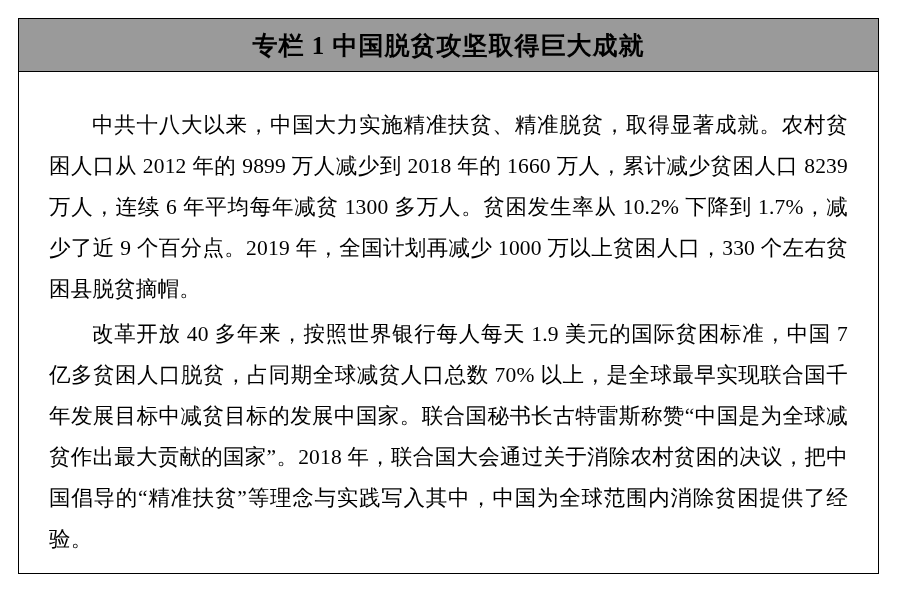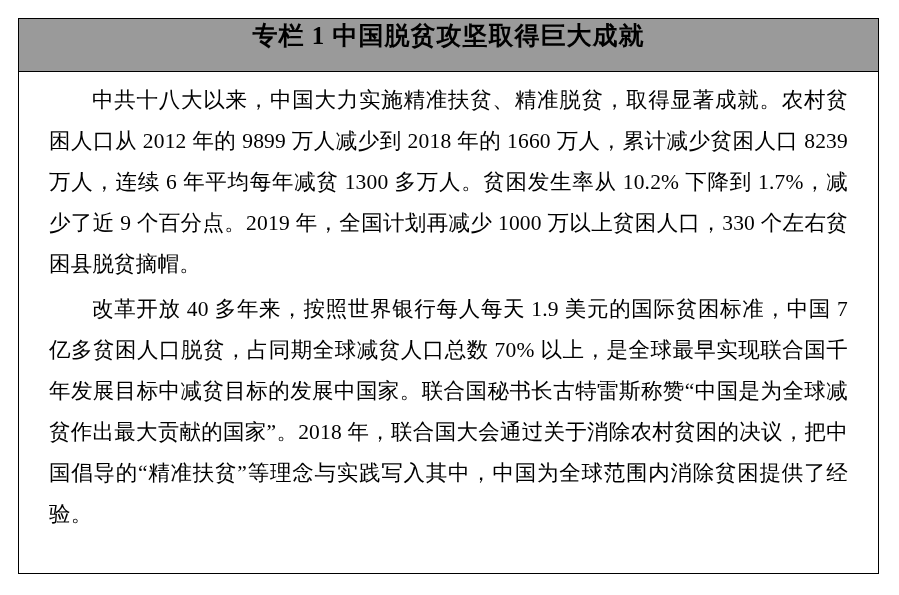--- a/index.html
+++ b/index.html
@@ -21,32 +21,32 @@
     height: 556px;
     border: 1px solid #000000;
     box-sizing: border-box;
     background: #ffffff;
   }
   #title-bar {
     height: 52px;
     background: #9a9a9a;
     border-bottom: 1px solid #000000;
     display: flex;
-    align-items: flex-start;
+    align-items: center;
     justify-content: center;
   }
   #title-text {
     font-size: 25px;
     font-weight: bold;
     letter-spacing: 1px;
     color: #000000;
     font-family: "Liberation Serif", "DejaVu Serif", serif;
   }
   #body-area {
-    padding: 8px 30px 0 30px;
+    padding: 33px 30px 0 30px;
   }
   p.para {
     margin: 0 0 4px 0;
     font-size: 21.5px;
     line-height: 41px;
     text-align: justify;
     text-justify: inter-character;
     text-indent: 2em;
     letter-spacing: 0.2px;
     font-family: "Liberation Serif", "DejaVu Serif", serif;

